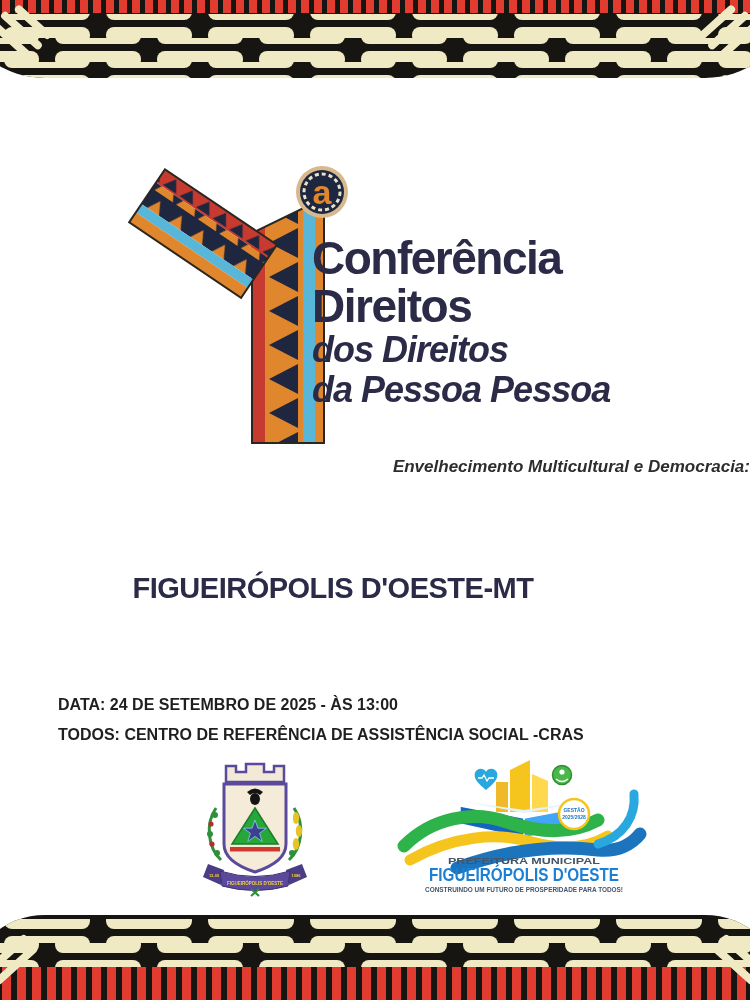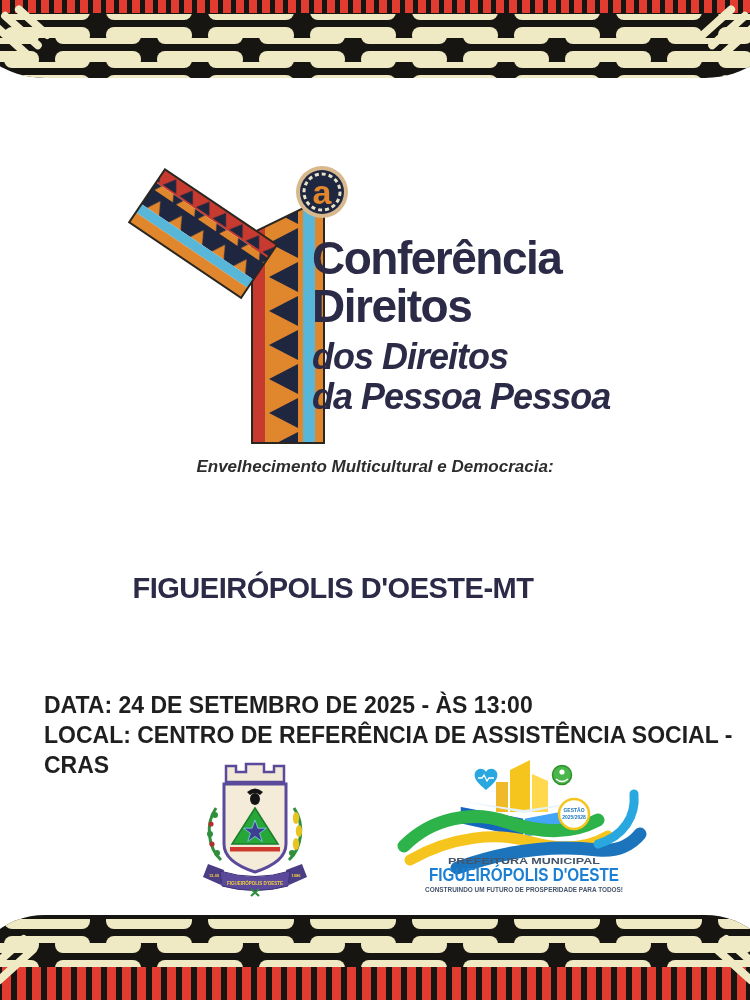--- a/index.html
+++ b/index.html
@@ -13,33 +13,33 @@
   .bottom-border { bottom:0; left:0; }
   .numeral-art { left:148px; top:158px; }
   .title-block { left:312px; top:234px; color:#2b2a47; }
   .title-bold {
     font-size:46px; font-weight:bold; line-height:48px; letter-spacing:-1.5px;
   }
   .title-italic {
     font-size:36px; font-weight:bold; font-style:italic;
     line-height:40px; letter-spacing:-1px;
   }
-  .title-italic.first { margin-top:7px; }
+  .title-italic.first { }
   .subtitle {
-    top:456px; left:0; width:750px; text-align:center;
+    top:456px; left:0; width:750px; text-align:right;
     font-size:17px; font-weight:bold; font-style:italic;
     color:#2d2d2d; line-height:22px;
   }
   .city-name {
     top:572px; left:0; width:666px; text-align:center;
     font-size:29px; font-weight:bold; color:#2b2a47; letter-spacing:-0.5px;
   }
   .info-block {
-    left:44px; top:690px; color:#1f1f1f;
-    font-size:23px; font-weight:bold; line-height:30px;
+    left:58px; top:690px; color:#1f1f1f;
+    font-size:16px; font-weight:bold; line-height:30px;
   }
   .crest-logo { left:190px; top:758px; }
   .pref-logo { left:402px; top:748px; }
   svg { display:block; overflow:visible; }
 </style>
 </head>
 <body>
 
 <div class="poster">
 
@@ -130,21 +130,21 @@
   </div>
 
   <div class="abs subtitle">
     <div>Envelhecimento Multicultural e Democracia:</div>
   </div>
 
   <div class="abs city-name">FIGUEIRÓPOLIS D'OESTE-MT</div>
 
   <div class="abs info-block">
     <div>DATA: 24 DE SETEMBRO DE 2025 - ÀS 13:00</div>
-    <div>LOCAL: CENTRO DE REFERÊNCIA DE ASSISTÊNCIA SOCIAL -CRAS</div>
+    <div>TODOS: CENTRO DE REFERÊNCIA DE ASSISTÊNCIA SOCIAL -CRAS</div>
   </div>
 
   <svg class="abs crest-logo" width="130" height="140" viewBox="0 0 130 140">
 
     <path d="M36,24 L36,8 L46,8 L46,14 L56,14 L56,6 L74,6 L74,14 L84,14 L84,8 L94,8 L94,24 Z" fill="#f2ead6" stroke="#5b4a9b" stroke-width="2.5"></path>
 
     <path d="M34,26 H96 V86 Q96,104 65,114 Q34,104 34,86 Z" fill="#f4ecd8" stroke="#5b4a9b" stroke-width="3"></path>
 
     <g>
       <path d="M57,34 q8,-7 16,0 l-3,3 q-5,-4 -10,0 Z" fill="#141414"></path>

